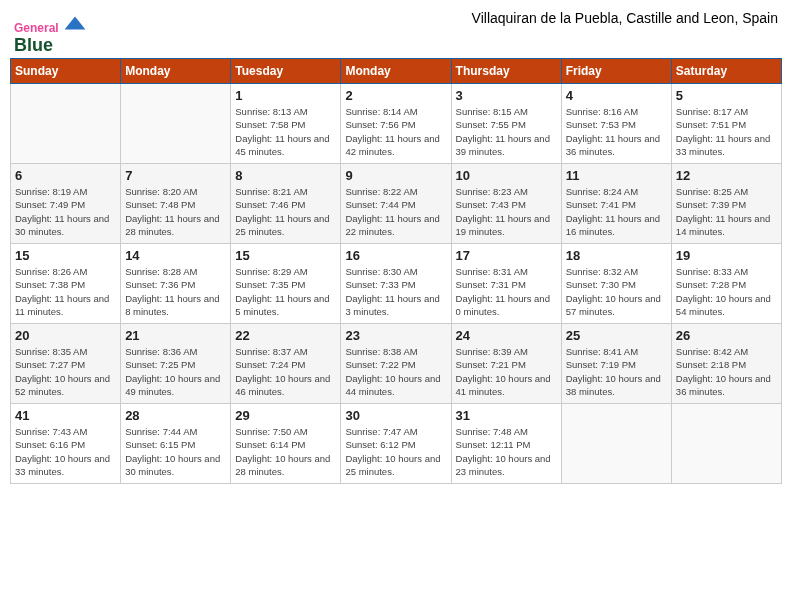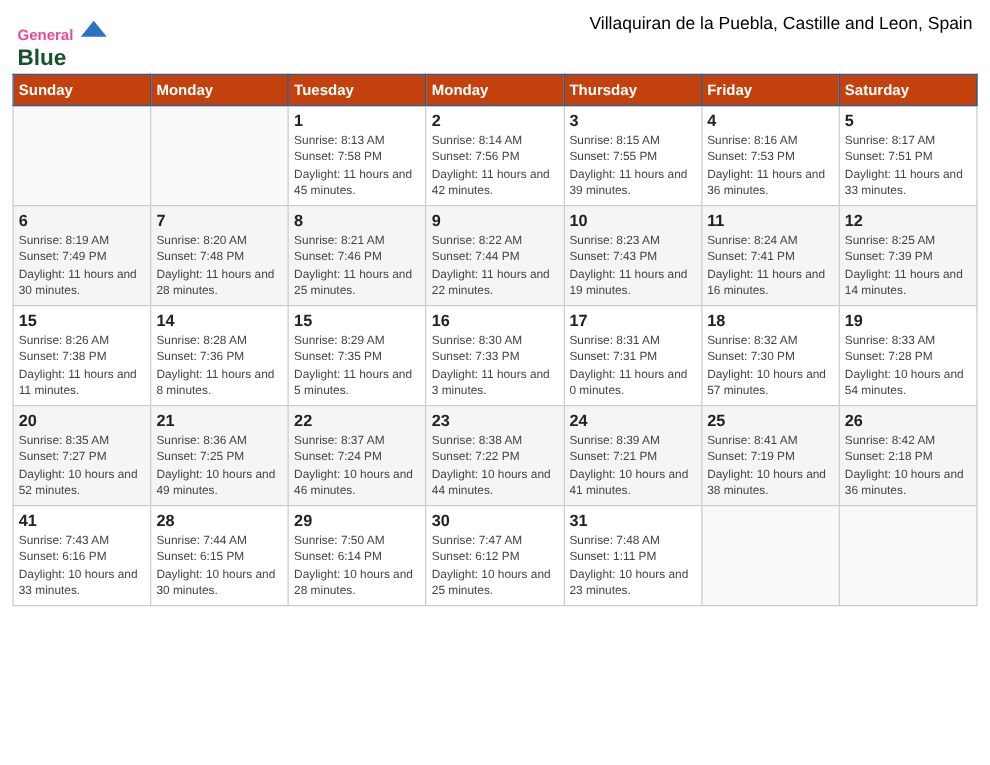--- a/index.html
+++ b/index.html
@@ -319,20 +319,20 @@
         </td>
         <td>
           <span class="day-number">30</span>
           <div class="day-info" style="white-space: pre-line;">Sunrise: 7:47 AM
 Sunset: 6:12 PM
 Daylight: 10 hours and 25 minutes.</div>
         </td>
         <td>
           <span class="day-number">31</span>
           <div class="day-info" style="white-space: pre-line;">Sunrise: 7:48 AM
-Sunset: 1:11 PM
+Sunset: 12:11 PM
 Daylight: 10 hours and 23 minutes.</div>
         </td>
         <td class="empty-cell"></td>
         <td class="empty-cell"></td>
       </tr>
     </tbody>
 </table>
 
 </body></html>

